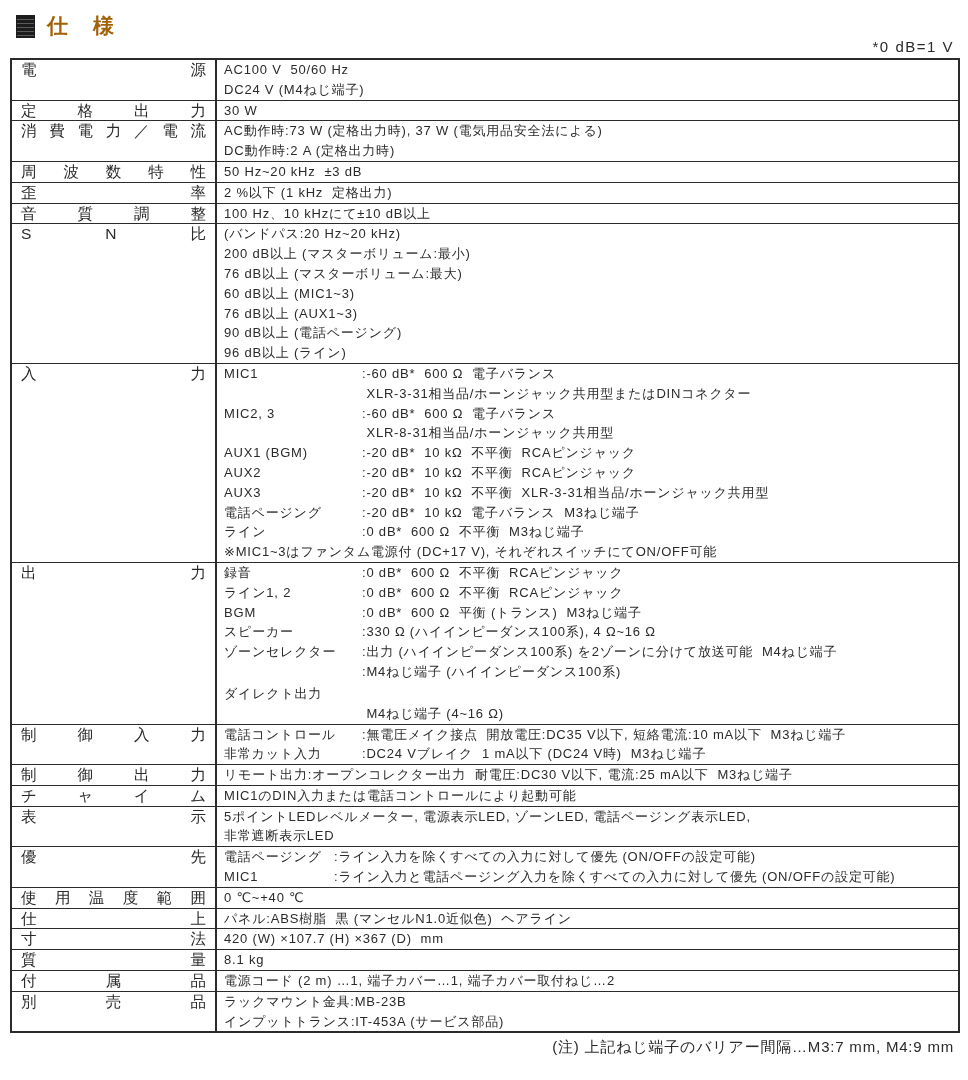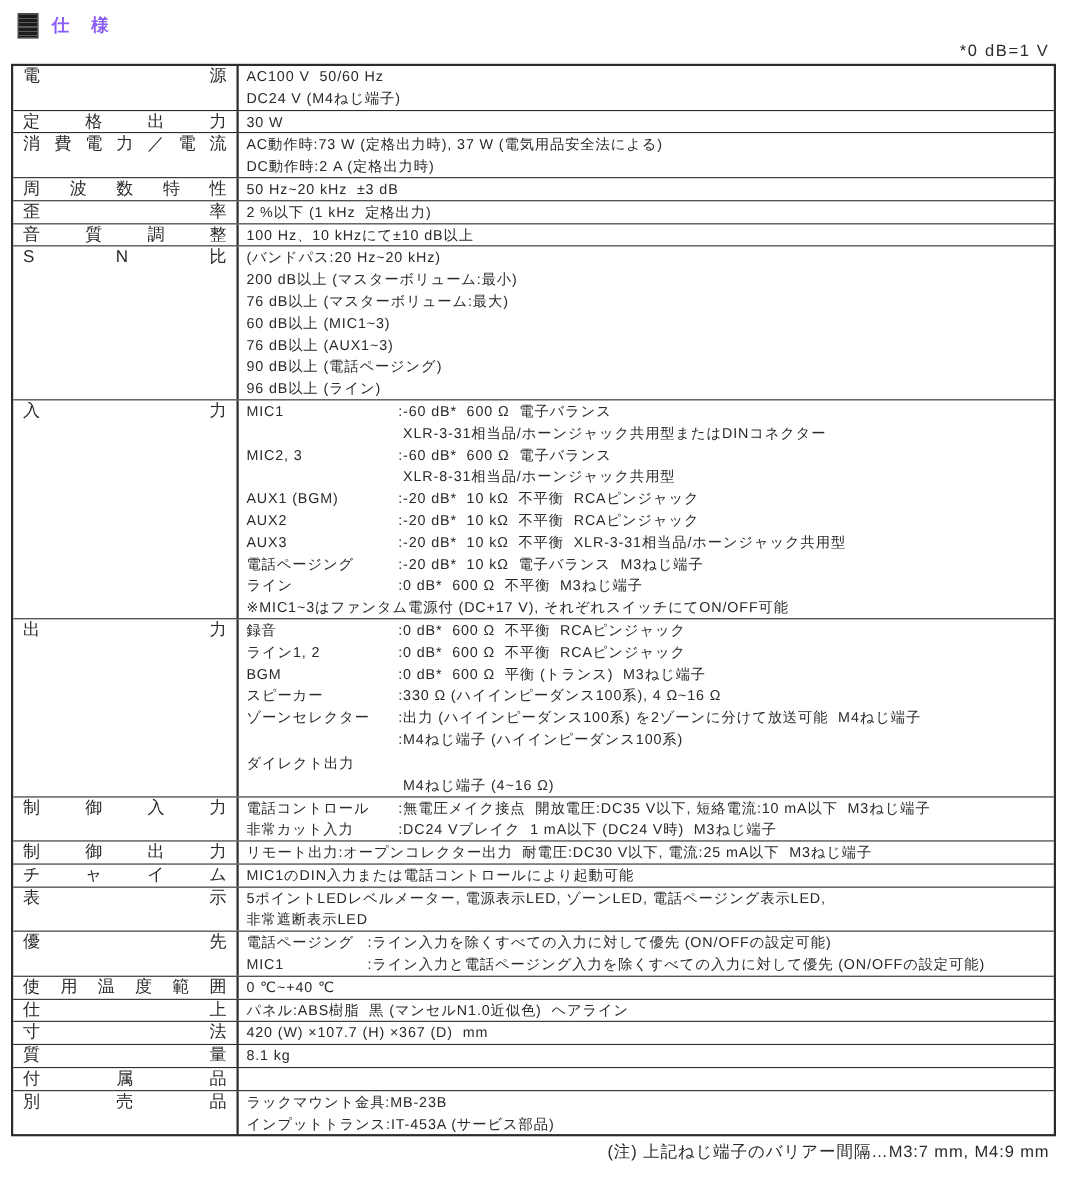--- a/index.html
+++ b/index.html
@@ -10,21 +10,21 @@
     color: #2a2a2a;
   }
   .page { position: relative; width: 968px; height: 1080px; overflow: hidden; background:#fff; }
 
   .header { position: absolute; top: 12px; left: 16px; display: flex; align-items: center; gap: 12px; }
   .bullet-icon {
     width: 17px; height: 21px;
     background: repeating-linear-gradient(180deg, #1c1c1c 0 3px, #5a5a5a 3px 4px);
     border: 1px solid #1c1c1c;
   }
-  .page-title { font-size: 16px; font-weight: 600; letter-spacing: 2px; color: #8b5cf6; }
+  .page-title { font-size: 21px; font-weight: 600; letter-spacing: 2px; color: #a16207; }
 
   .note-top {
     position: absolute; top: 38px; right: 14px;
     font-size: 15px; letter-spacing: 1.5px; color: #2a2a2a; white-space: pre;
   }
 
   .spec-table {
     position: absolute; left: 10px; top: 58px; width: 946px;
     border: 2px solid #2b2b2b; background: #fff;
     box-sizing: content-box;
@@ -229,20 +229,23 @@
           <div class="label-justify"><span>質</span><span>量</span></div>
         </div>
         <div class="cell-value">
           <div class="line"><div class="desc">8.1 kg</div></div>
         </div>
       </div>
       <div class="spec-row">
         <div class="cell-label">
           <div class="label-justify"><span>付</span><span>属</span><span>品</span></div>
         </div>
+        <div class="cell-value">
+          <div class="line"><div class="desc">電源コード (2 m) …1, 端子カバー…1, 端子カバー取付ねじ…2</div></div>
+        </div>
       </div>
       <div class="spec-row">
         <div class="cell-label">
           <div class="label-justify"><span>別</span><span>売</span><span>品</span></div>
         </div>
         <div class="cell-value">
           <div class="line"><div class="desc">ラックマウント金具:MB-23B</div></div>
           <div class="line"><div class="desc">インプットトランス:IT-453A (サービス部品)</div></div>
         </div>
       </div>

